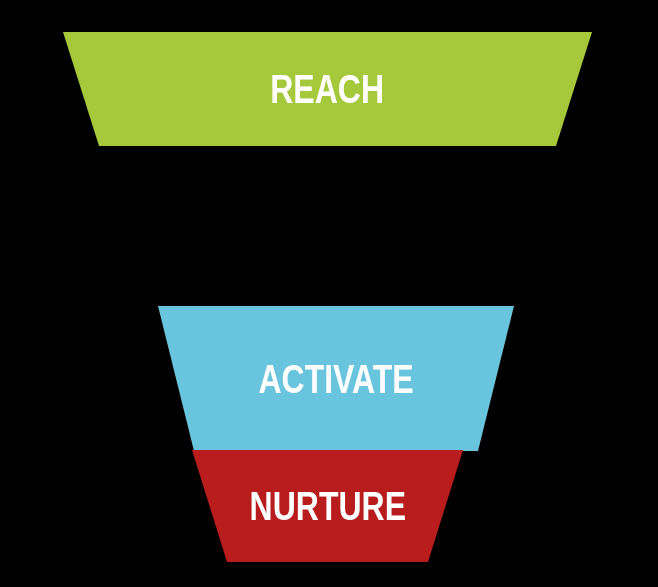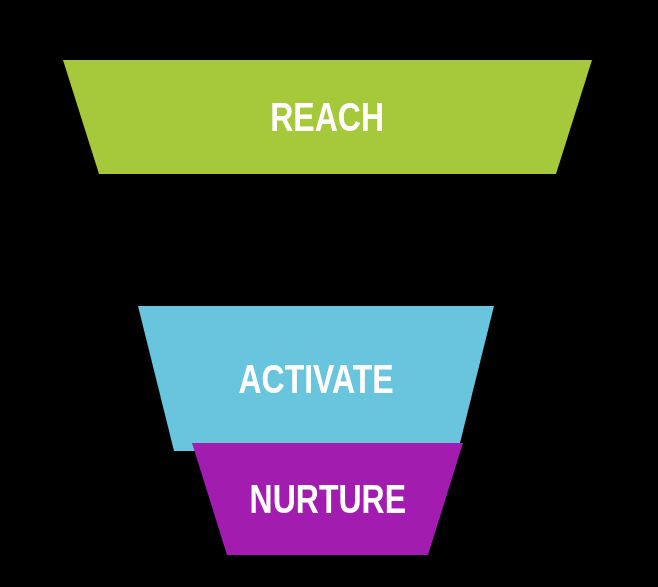--- a/index.html
+++ b/index.html
@@ -23,21 +23,21 @@
   
   .stage-1 {
     left: 63px;  top: 32px;  width: 529px; height: 114px;
     clip-path: polygon(0 0, 100% 0, calc(100% - 36px) 100%, 36px 100%);
   }
   .stage-2 {
     left: 107px; top: 172px; width: 441px; height: 109px;
     clip-path: polygon(0 0, 100% 0, calc(100% - 34px) 100%, 34px 100%);
   }
   .stage-3 {
-    left: 138px; top: 306px; width: 356px; height: 145px;
+    left: 158px; top: 306px; width: 356px; height: 145px;
     clip-path: polygon(0 0, 100% 0, calc(100% - 36px) 100%, 36px 100%);
   }
   .stage-4 {
     left: 192px; top: 443px; width: 271px; height: 112px;
     clip-path: polygon(0 0, 100% 0, calc(100% - 35px) 100%, 35px 100%);
   }
   .stage-label {
     font-size: 40px;
     font-weight: 700;
     line-height: 1;
@@ -46,26 +46,26 @@
     transform-origin: center center;
     white-space: nowrap;
     user-select: none;
   }
 </style>
 </head>
 <body>
 
 <div class="canvas" style="background-color: rgb(0, 0, 0);">
 
-  <div class="funnel-stage stage-1" style="background-color: rgb(166, 200, 59); margin-top: 28px;">
+  <div class="funnel-stage stage-1" style="background-color: rgb(166, 200, 59);">
     <span class="stage-label" style="color: rgb(255, 255, 255);">REACH</span>
   </div>
 
 
   <div class="funnel-stage stage-3" style="background-color: rgb(105, 196, 222);">
     <span class="stage-label" style="color: rgb(255, 255, 255);">ACTIVATE</span>
   </div>
 
-  <div class="funnel-stage stage-4" style="background-color: #a21caf;">
+  <div class="funnel-stage stage-4" style="background-color: #b91c1c; margin-top: 7px;">
     <span class="stage-label" style="color: rgb(255, 255, 255);">NURTURE</span>
   </div>
 
 </div>
 
 </body></html>

